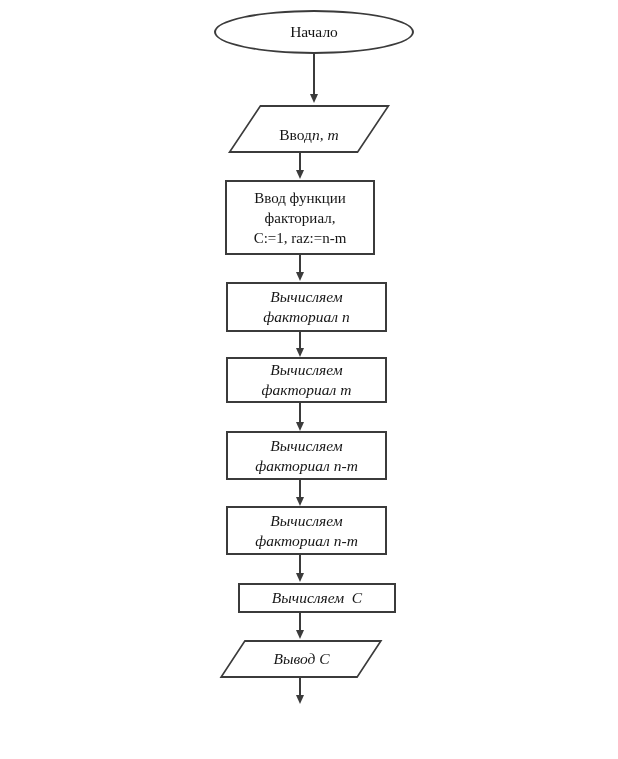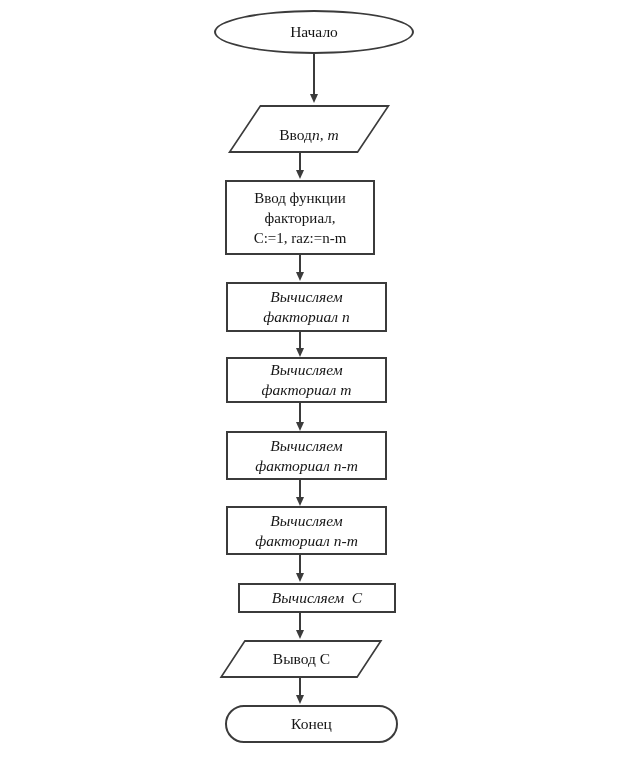--- a/index.html
+++ b/index.html
@@ -151,28 +151,24 @@
   <div class="node" style="left:238px; top:583px; width:158px; height:30px;">
     <div class="shape-rect"></div>
     <span class="lbl it">Вычисляем&nbsp; С</span>
   </div>
 
   <div class="arrow" style="left:294px; top:613px; height:26px;">
     <div class="stem"></div>
     <div class="head"></div>
   </div>
 
-  <div class="node" style="left:220px; top:640px; width:163px; height:38px;">
+  <div class="node" style="left:220px; top:640px; width:163px; height:38px;font-style:italic;">
     <div class="shape-para" style="left:12px; top:0; width:138px; height:38px; transform:skewX(-33.3deg);"></div>
     <span class="lbl">Вывод С</span>
   </div>
 
   <div class="arrow" style="left:294px; top:678px; height:26px;">
     <div class="stem"></div>
     <div class="head"></div>
   </div>
 
-  <div class="node" style="left:225px; top:705px; width:173px; height:38px;">
-    <div class="shape-stadium"></div>
-    <span class="lbl">Конец</span>
-  </div>
 
 </div>
 
 </body></html>

